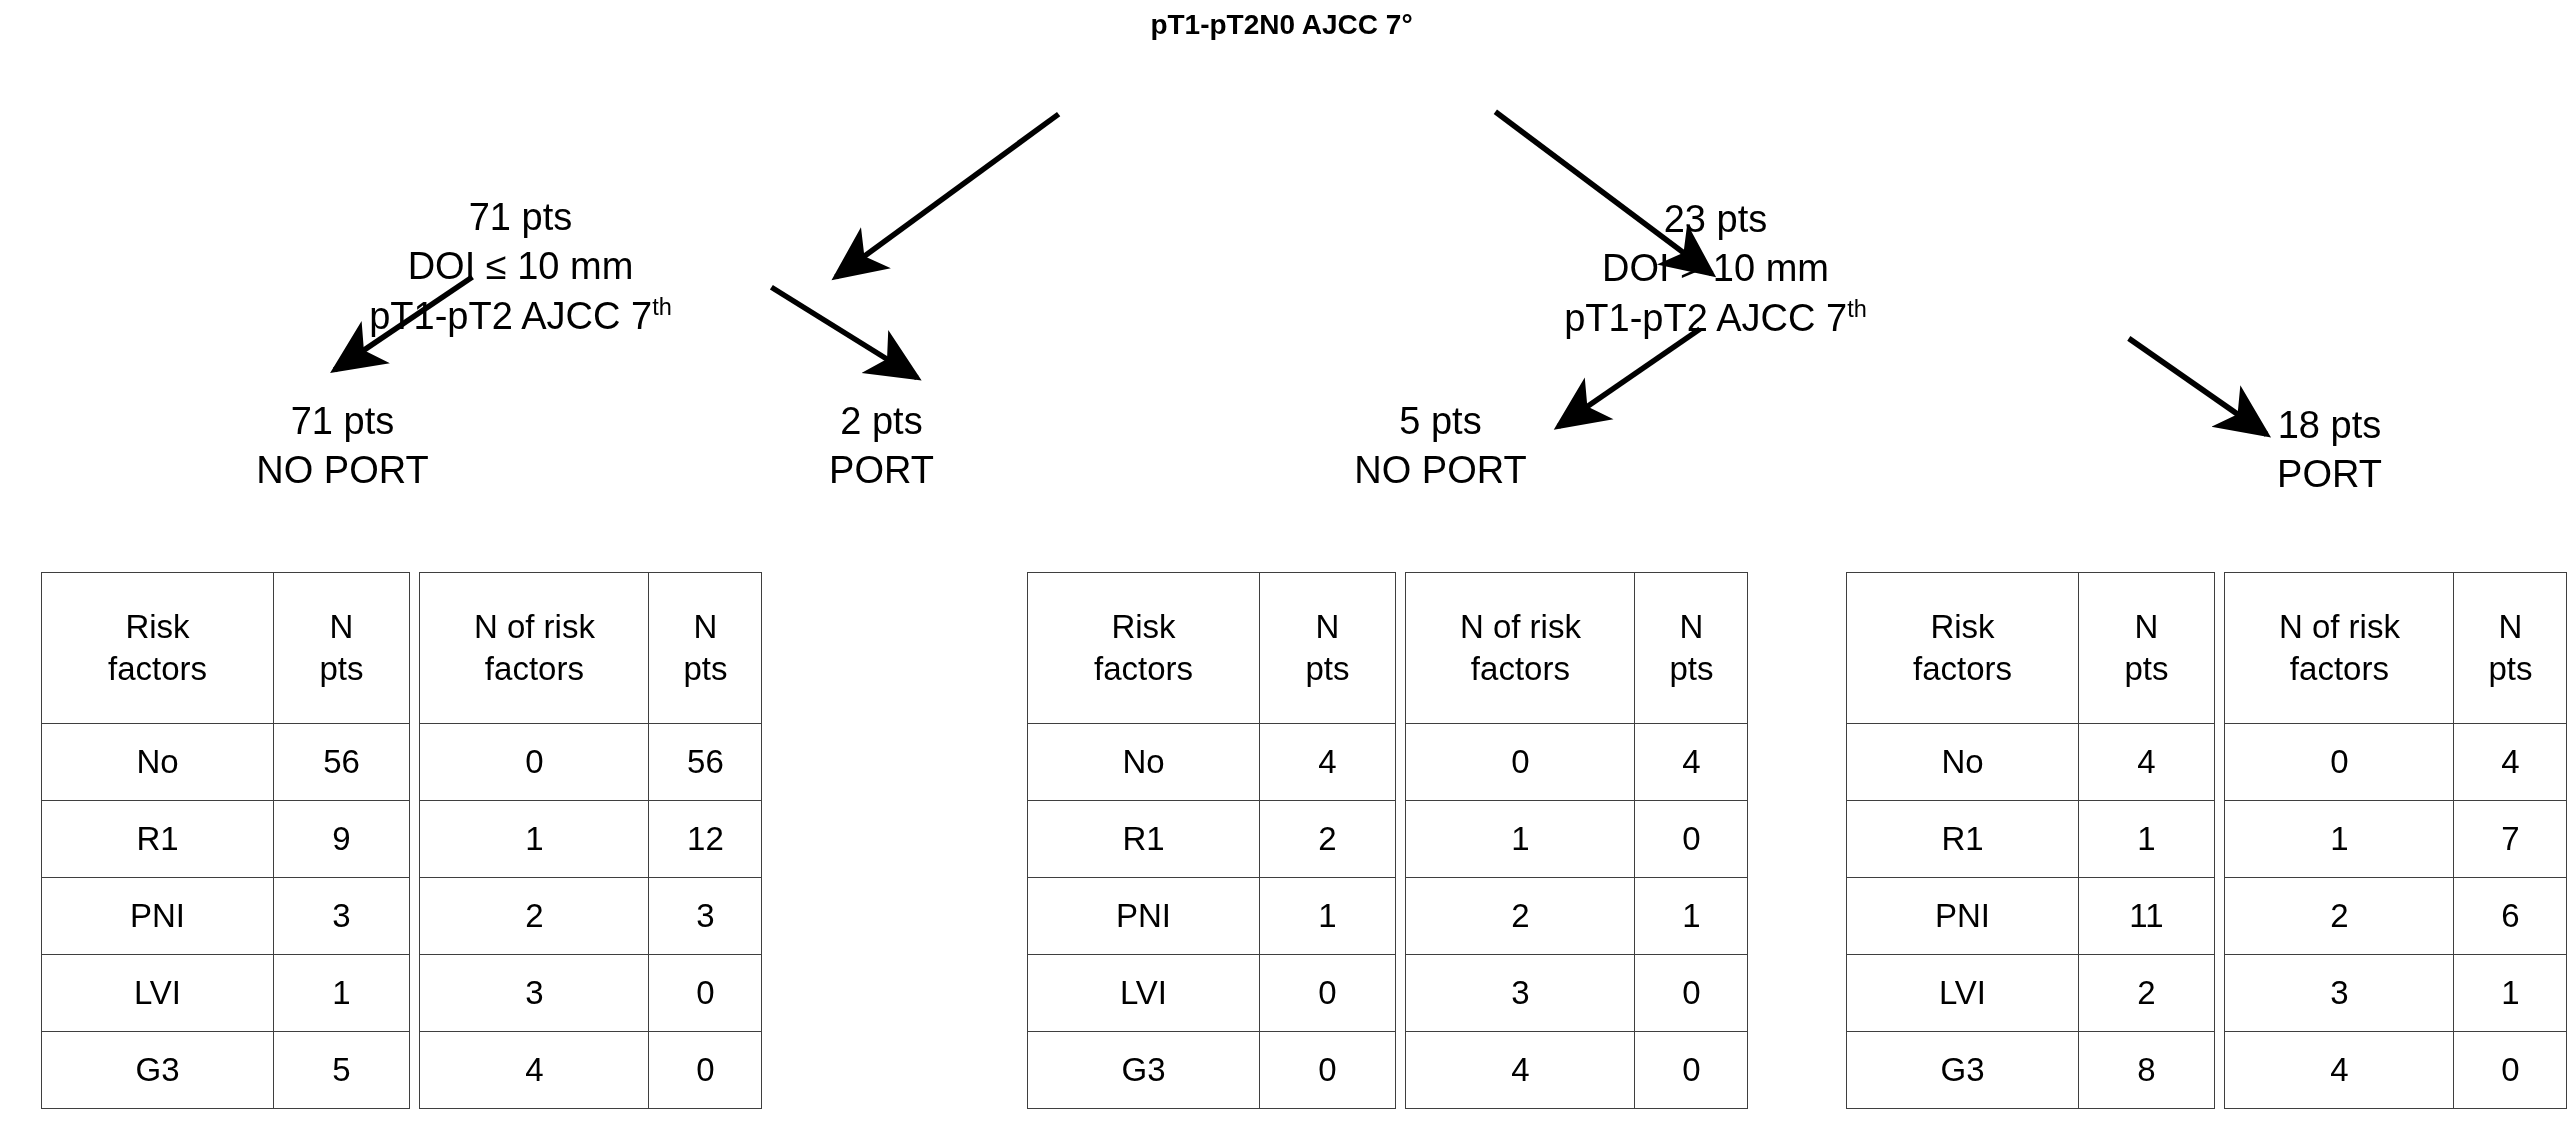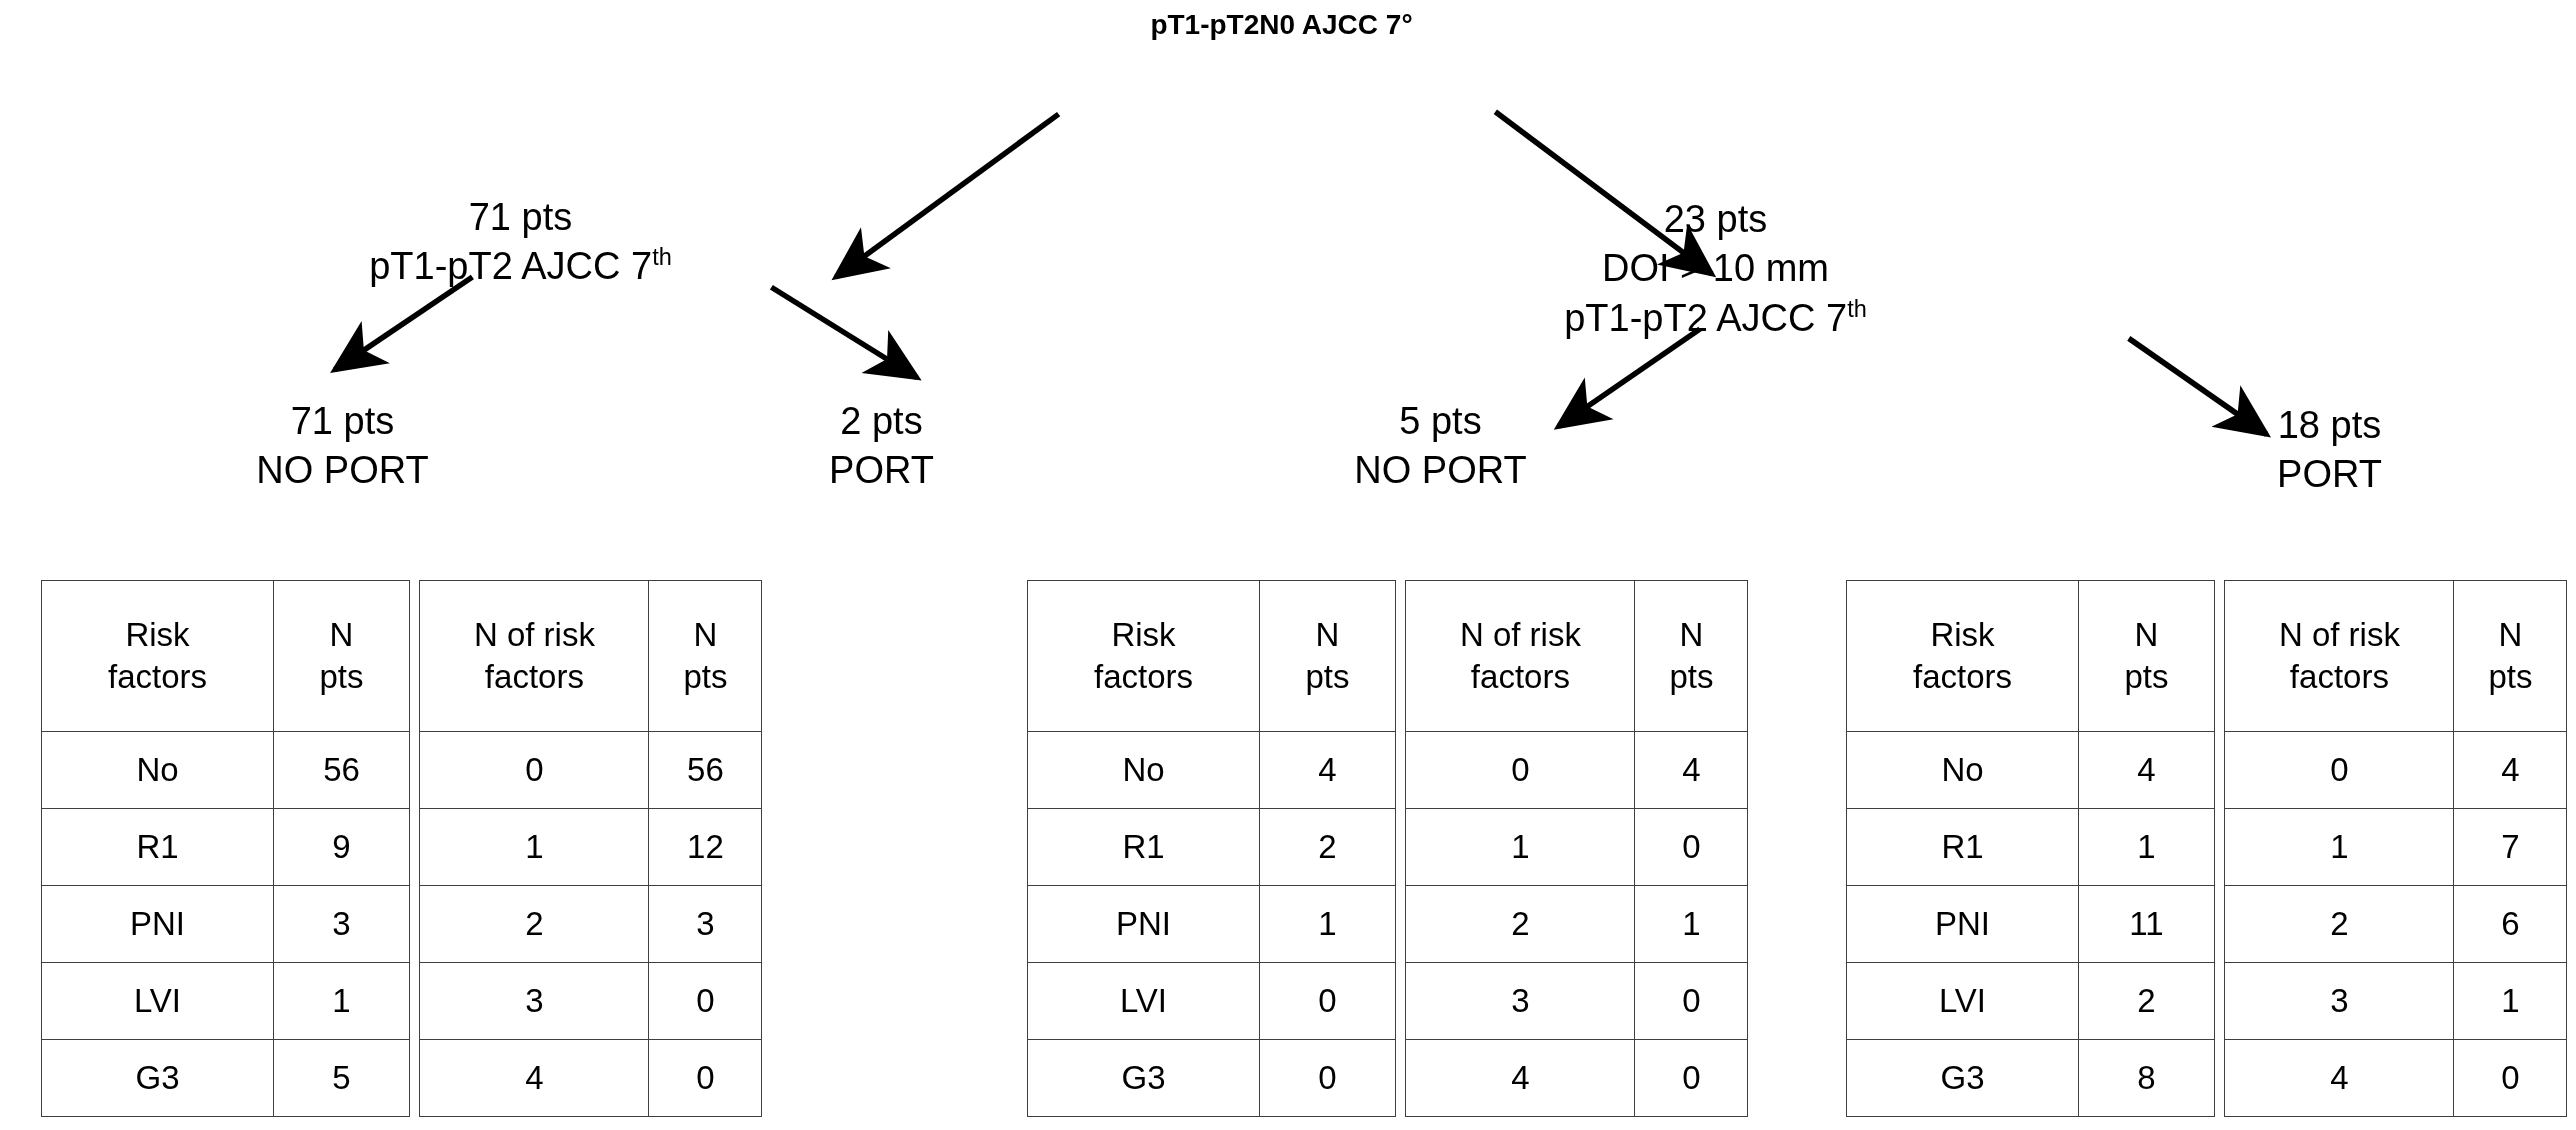--- a/index.html
+++ b/index.html
@@ -74,21 +74,20 @@
   }
   #tgroup-1 { left: 41px;   top: 572px; }
   #tgroup-2 { left: 1027px; top: 572px; }
   #tgroup-3 { left: 1846px; top: 572px; }
 
   table.rf {
     border-collapse: collapse;
     table-layout: fixed;
     font-size: 33px;
     background: #ffffff;
-    margin-top: 8px;
   }
   table.rf td, table.rf th {
     border: 1.6px solid #3f3f3f;
     text-align: center;
     vertical-align: middle;
     font-weight: normal;
     padding: 0;
     height: 76px;
   }
   table.rf th {
@@ -127,20 +126,21 @@
 
     <line x1="2705" y1="430" x2="2880" y2="552" stroke="#000000" stroke-width="7" marker-end="url(#ah)"></line>
   </svg>
 
   <div class="node" id="root-node">
     <span class="ln">pT1-pT2N0 AJCC 7°</span>
   </div>
 
   <div class="node branch-node" id="branch-left">
     <span class="ln">71 pts</span>
+    <span class="ln">DOI ≤ 10 mm</span>
     <span class="ln"><span>pT1-pT2 AJCC 7</span><sup class="ord">th</sup></span>
   </div>
 
   <div class="node branch-node" id="branch-right">
     <span class="ln">23 pts</span>
     <span class="ln">DOI &gt; 10 mm</span>
     <span class="ln"><span>pT1-pT2 AJCC 7</span><sup class="ord">th</sup></span>
   </div>
 
   <div class="node leaf-node" id="leaf-1">

